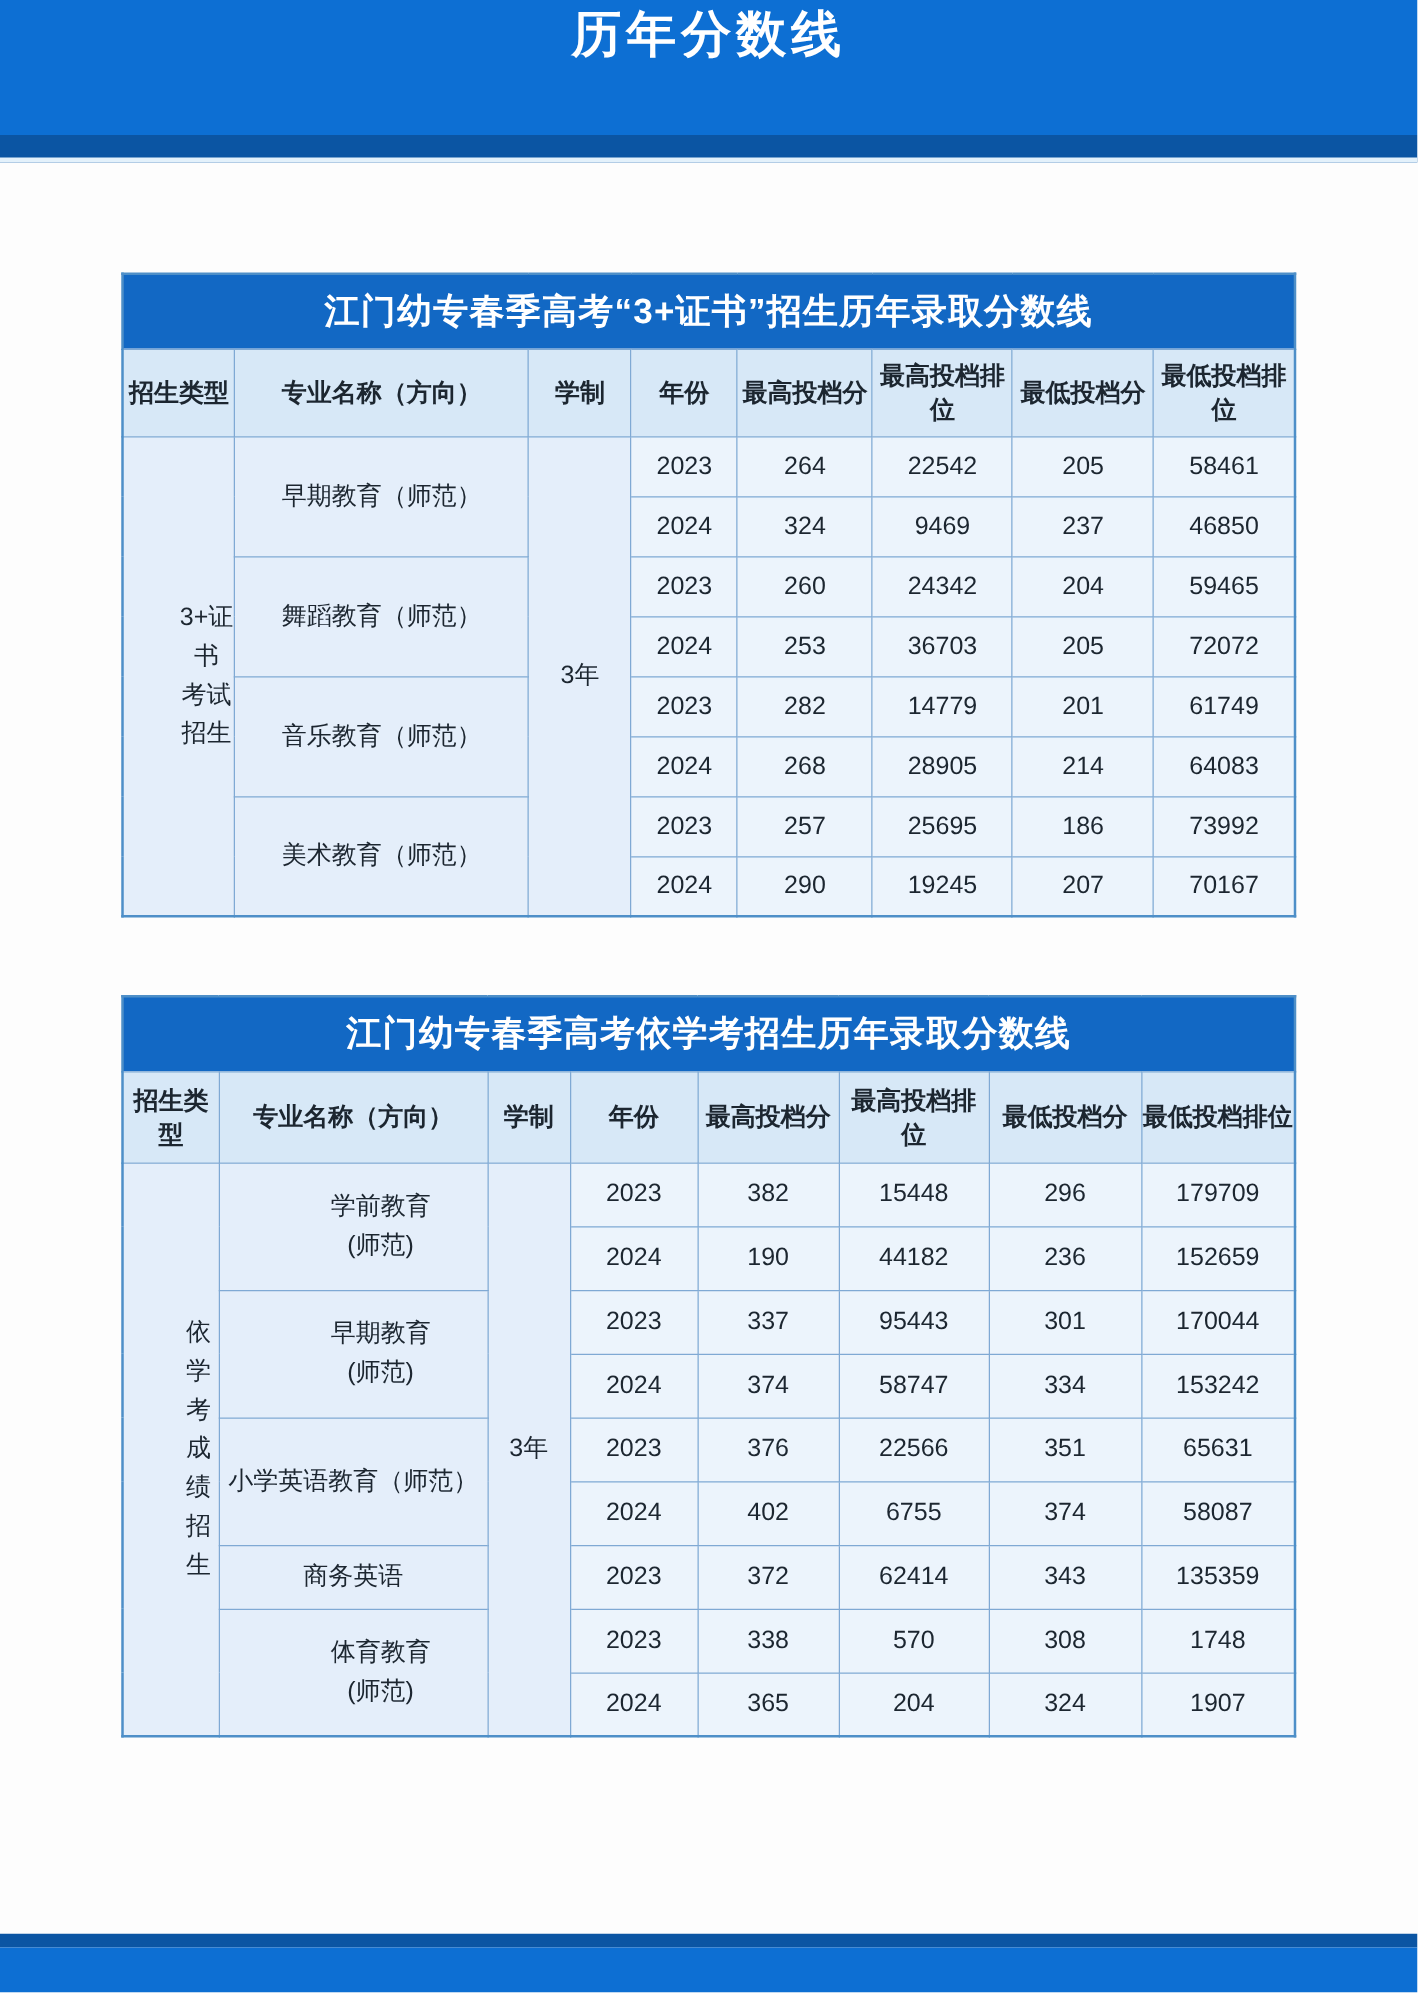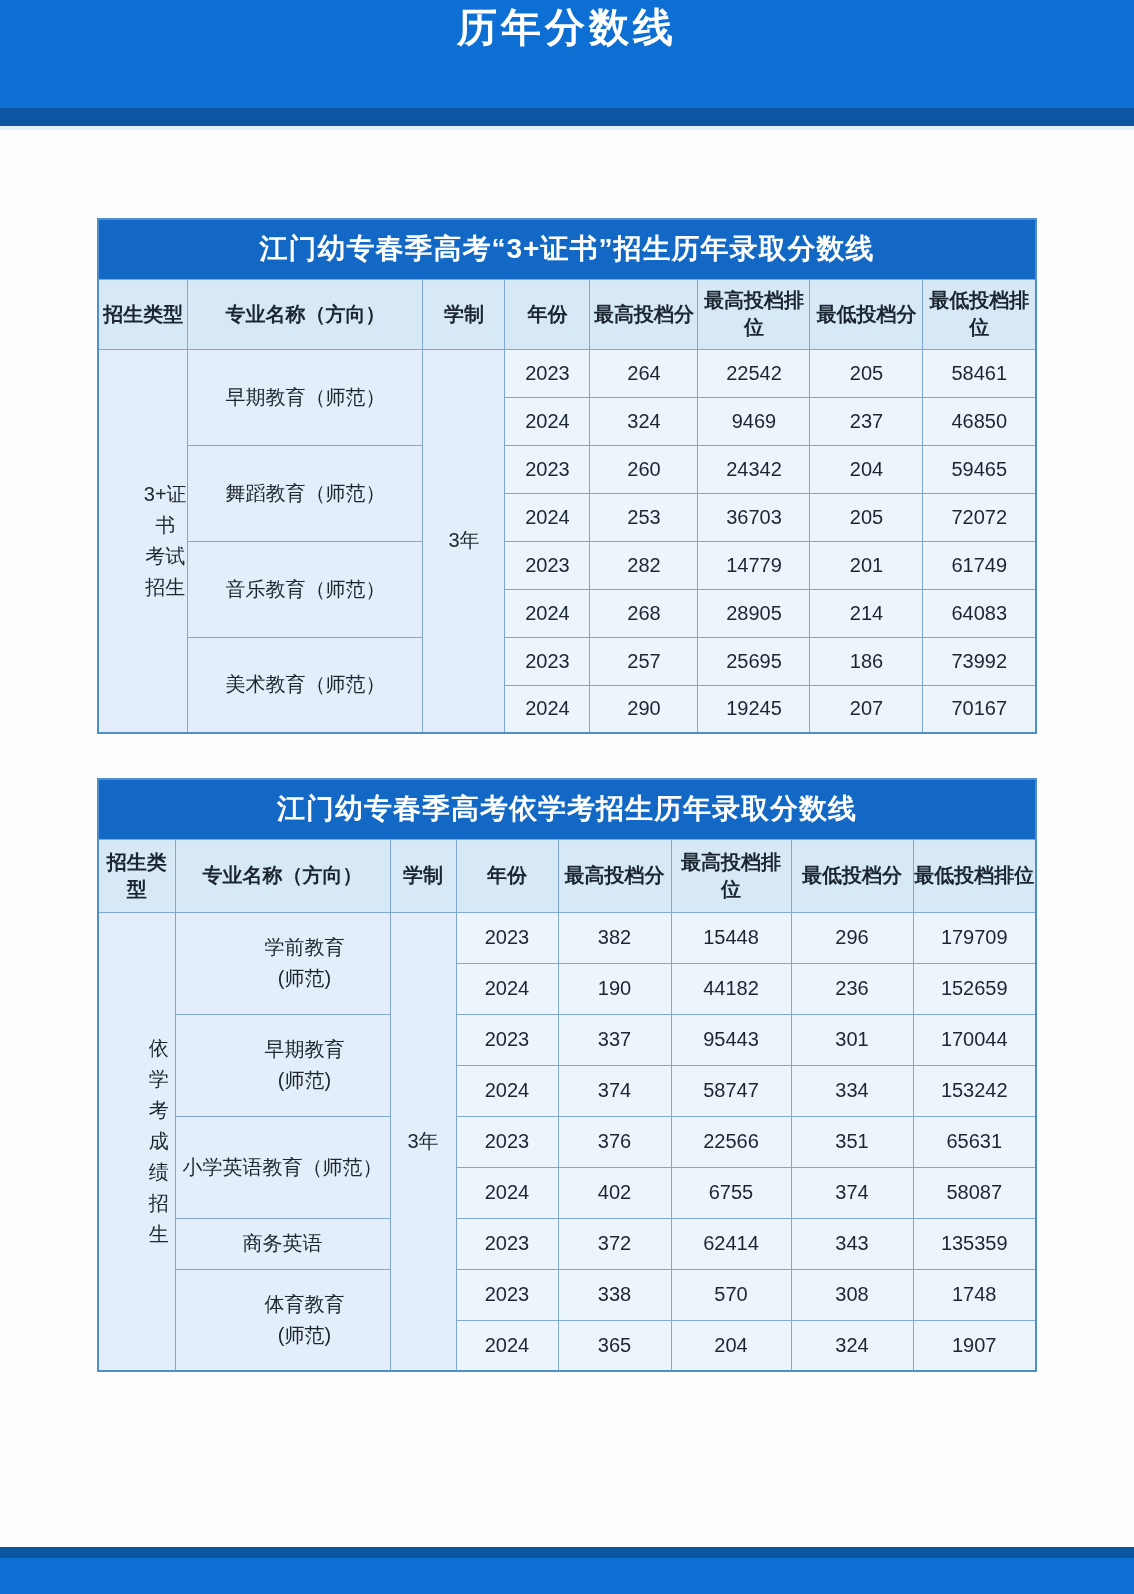--- a/index.html
+++ b/index.html
@@ -41,21 +41,21 @@
     border-bottom:4px solid var(--light-line);
   }
   .score-table{
     width:938px;
     margin:0 auto;
     border-collapse:collapse;
     table-layout:fixed;
     border:2px solid var(--outer-border);
   }
   .table-1{margin-top:88px;}
-  .table-2{margin-top:44px;}
+  .table-2{margin-top:62px;}
   .title-band{
     background:var(--title-band);
     color:var(--white);
     font-size:28px;
     font-weight:bold;
     letter-spacing:1px;
     height:60px;
     text-align:center;
     vertical-align:middle;
     border:none;

